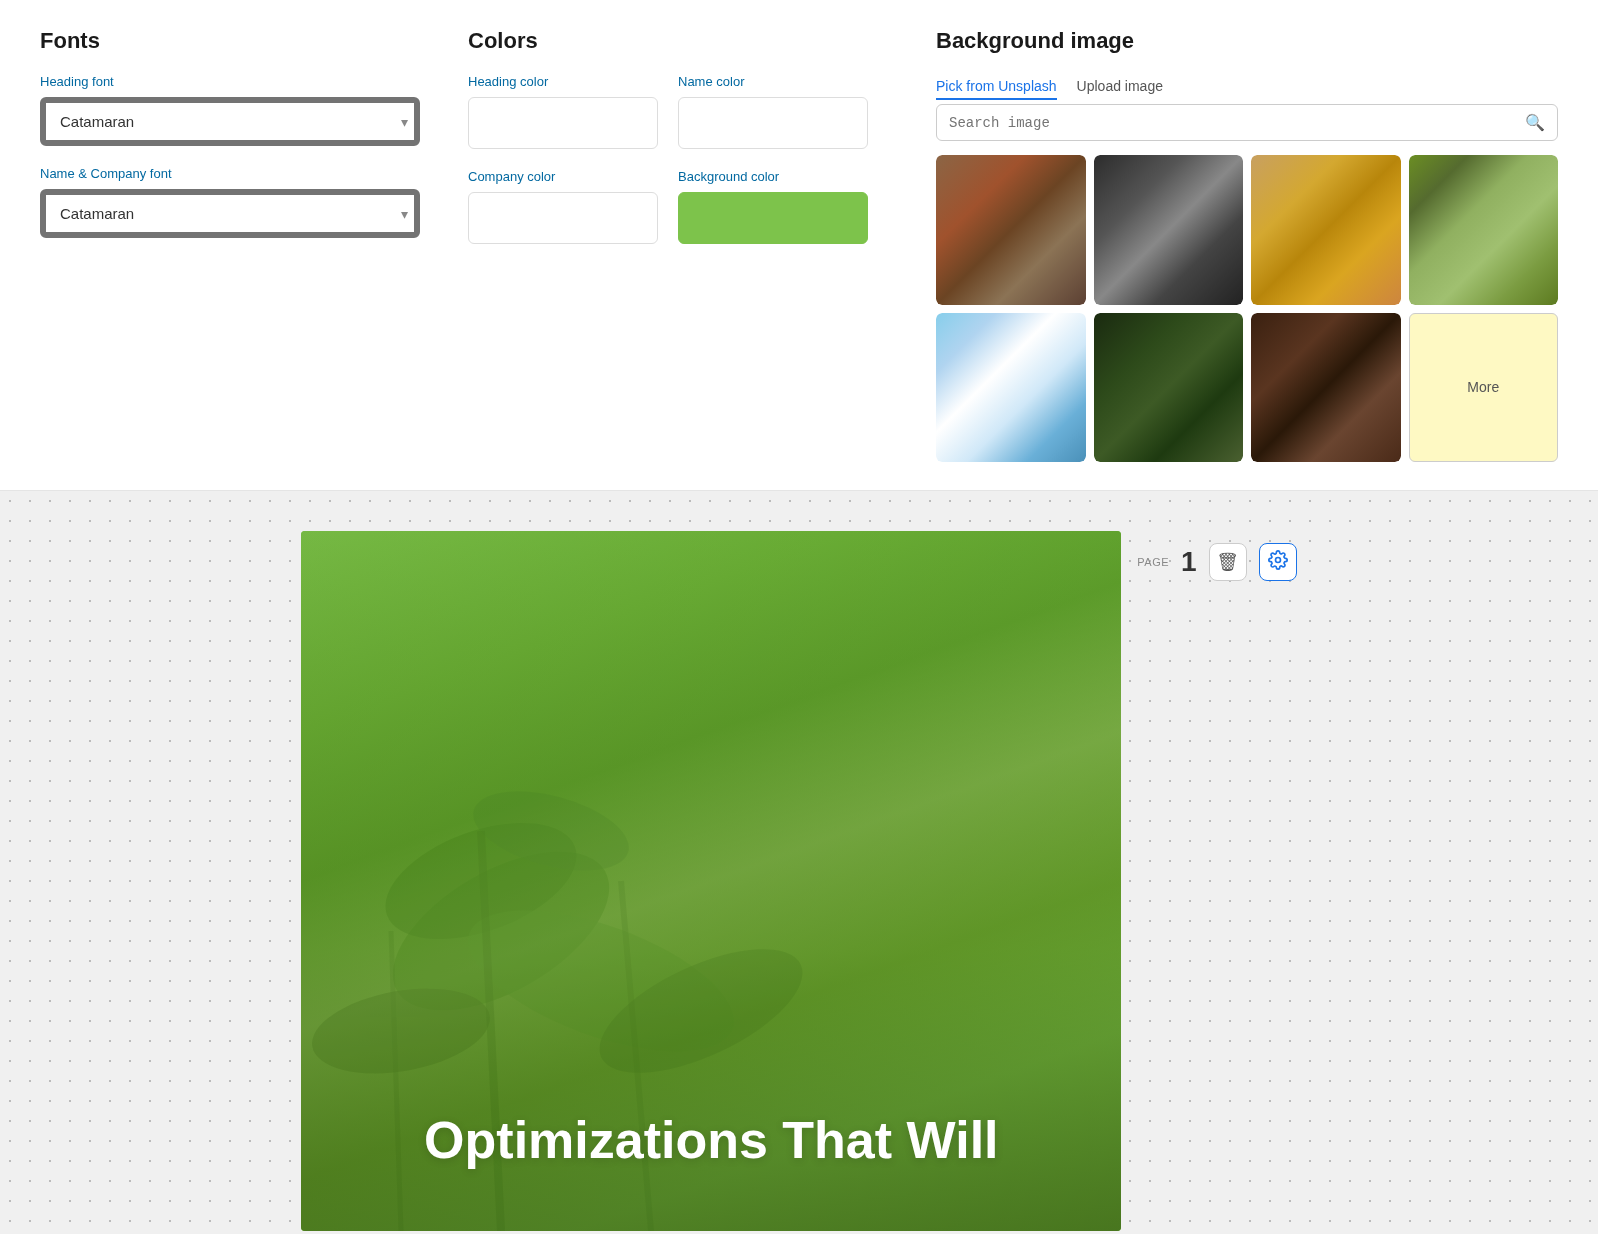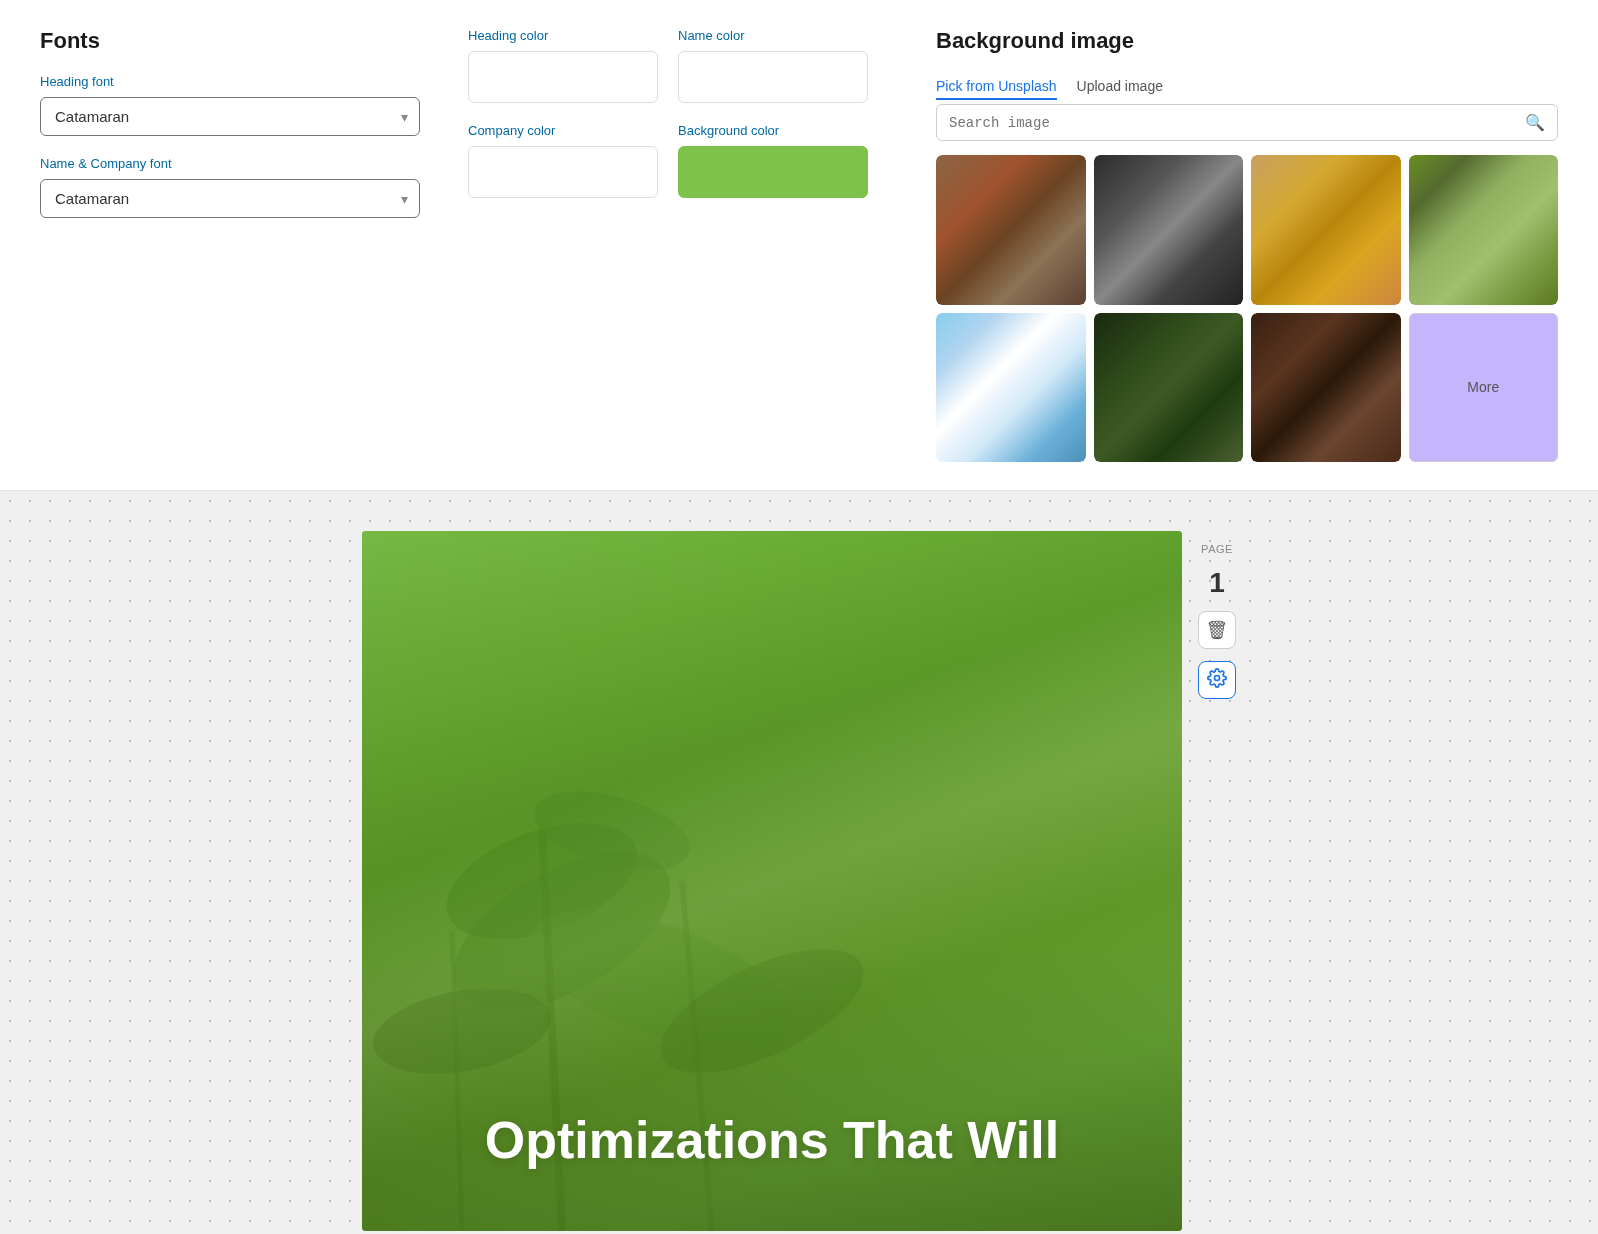--- a/index.html
+++ b/index.html
@@ -36,21 +36,21 @@
       color: #0369a1;
       margin-bottom: 8px;
     }
     .font-select-wrapper {
       position: relative;
       margin-bottom: 20px;
     }
     .font-select {
       width: 100%;
       padding: 10px 36px 10px 14px;
-      border: 1px solid #737373;
+      border: 6px solid #737373;
       border-radius: 6px;
       font-size: 15px;
       color: #333;
       background: #fff;
       appearance: none;
       cursor: pointer;
     }
     .select-chevron {
       position: absolute;
       right: 12px;
@@ -157,21 +157,21 @@
     }
     .more-btn {
       width: 100%;
       aspect-ratio: 1;
       border: 1px solid #ccc;
       border-radius: 6px;
       display: flex;
       align-items: center;
       justify-content: center;
       cursor: pointer;
-      background: #c4b5fd;
+      background: #fef9c3;
       font-size: 14px;
       color: #555;
     }
 
     
     .thumb-1 { background: linear-gradient(135deg, #8B6545 0%, #A0522D 30%, #6B4423 50%, #8B7355 70%, #5C4033 100%); }
     .thumb-2 { background: linear-gradient(135deg, #2c2c2c 0%, #555 30%, #888 50%, #444 70%, #222 100%); }
     .thumb-3 { background: linear-gradient(135deg, #c8a060 0%, #d4a830 30%, #b8860b 50%, #daa520 70%, #cd853f 100%); }
     .thumb-4 { background: linear-gradient(135deg, #6b8e23 0%, #556b2f 20%, #90b060 40%, #a0c070 60%, #7a9b40 80%, #5c7a20 100%); }
     .thumb-5 { background: linear-gradient(135deg, #87ceeb 0%, #b0d4f0 20%, #fff 40%, #d0e8f8 60%, #6ab0d8 80%, #4a90b8 100%); }
@@ -248,21 +248,21 @@
     .page-heading {
       font-size: 52px;
       font-weight: 800;
       line-height: 1.15;
       text-shadow: 0 2px 8px rgba(0,0,0,0.15);
     }
 
     
     .side-controls {
       display: flex;
-      flex-direction: column;
+      flex-direction: row;
       align-items: center;
       gap: 12px;
       padding-top: 12px;
     }
     .page-label {
       font-size: 11px;
       color: #888;
       text-transform: uppercase;
       letter-spacing: 0.5px;
       text-align: center;
@@ -320,20 +320,21 @@
           <option>Arial</option>
           <option>Georgia</option>
           <option>Helvetica</option>
         </select>
         <span class="select-chevron">▾</span>
       </div>
     </div>
   </div>
 
   <div class="colors-section">
+    <h2 class="section-title">Colors</h2>
 
     <div class="color-row">
       <div class="color-field">
         <div class="field-label">Heading color</div>
         <div class="color-swatch empty"></div>
       </div>
       <div class="color-field">
         <div class="field-label">Name color</div>
         <div class="color-swatch empty"></div>
       </div>

